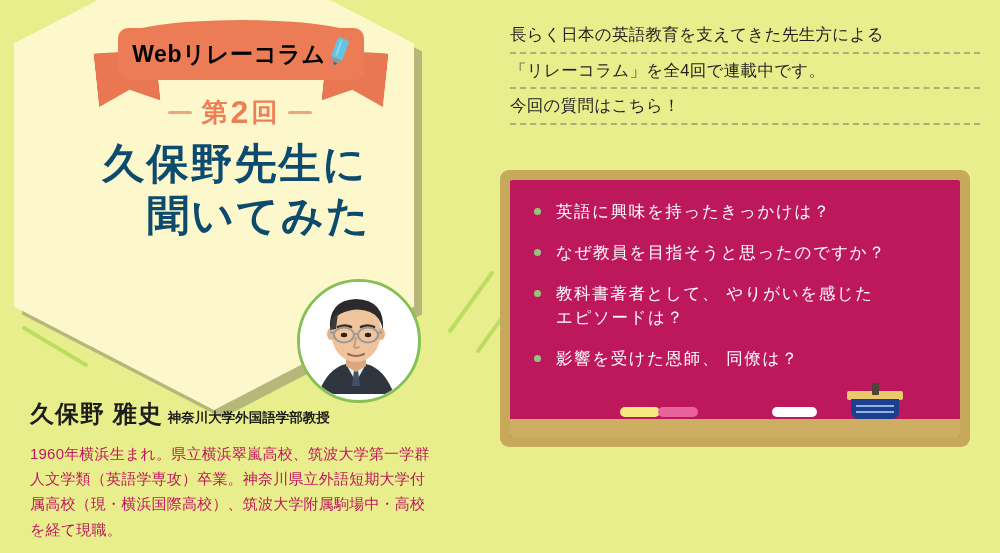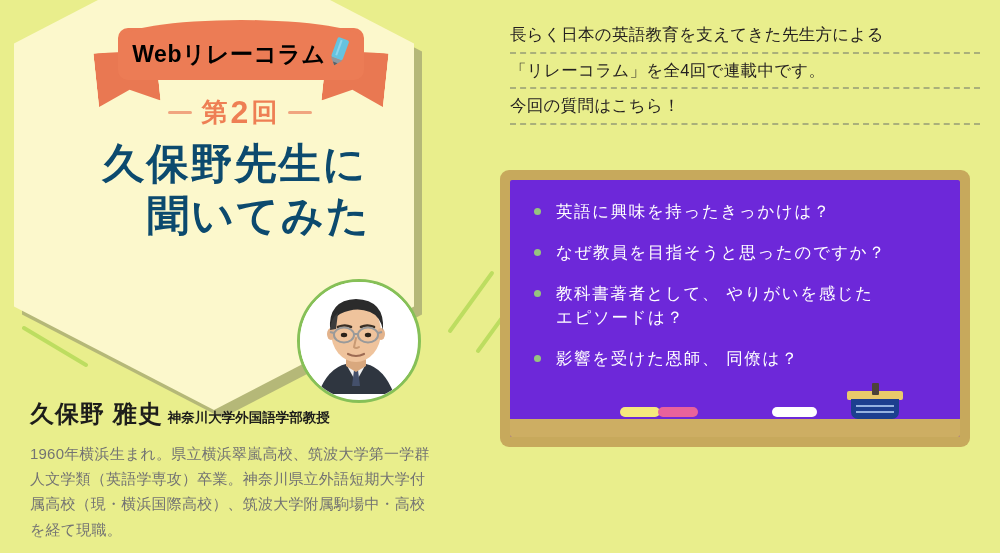--- a/index.html
+++ b/index.html
@@ -80,42 +80,42 @@
     position:absolute;left:297px;top:279px;width:118px;height:118px;border-radius:50%;
     border:3px solid #86c057;background:#fff;overflow:hidden;
   }
 
   
   #profile{position:absolute;left:30px;top:398px;width:420px;}
   #profile .name-row{display:flex;align-items:baseline;gap:5px;}
   #profile .name{color:#1d1d1b;font-size:24px;font-weight:700;letter-spacing:1px;white-space:nowrap;}
   #profile .affil{color:#1d1d1b;font-size:13.5px;font-weight:700;white-space:nowrap;}
   #profile .bio{
-    margin-top:11px;color:#737373;font-size:15px;line-height:1.68;
+    margin-top:11px;color:#be185d;font-size:15px;line-height:1.68;
     letter-spacing:.2px;width:405px;
   }
 
   
   #right-panel{position:absolute;left:498px;top:0;width:502px;height:553px;}
 
   #intro{position:absolute;left:12px;top:26px;width:470px;}
   #intro .intro-line{
     font-size:16.5px;color:#231f20;line-height:1;
     padding-bottom:9px;margin-bottom:8px;
     border-bottom:2px dashed #aab07a;
     letter-spacing:.3px;white-space:nowrap;
   }
 
   
   #blackboard{
     position:absolute;left:2px;top:170px;width:470px;height:277px;
     background:#c7a95c;border-radius:9px;padding:10px;box-sizing:border-box;
   }
   #board-face{
-    position:relative;width:100%;height:100%;background:#6d28d9;
+    position:relative;width:100%;height:100%;background:#be185d;
     border-radius:2px;overflow:hidden;
   }
   #question-list{
     position:absolute;left:24px;top:20px;right:14px;
     list-style:none;margin:0;padding:0;
   }
   #question-list li{
     position:relative;padding-left:22px;margin-bottom:17px;
     color:#ffffff;font-size:16.5px;line-height:1.45;letter-spacing:1.6px;
   }

